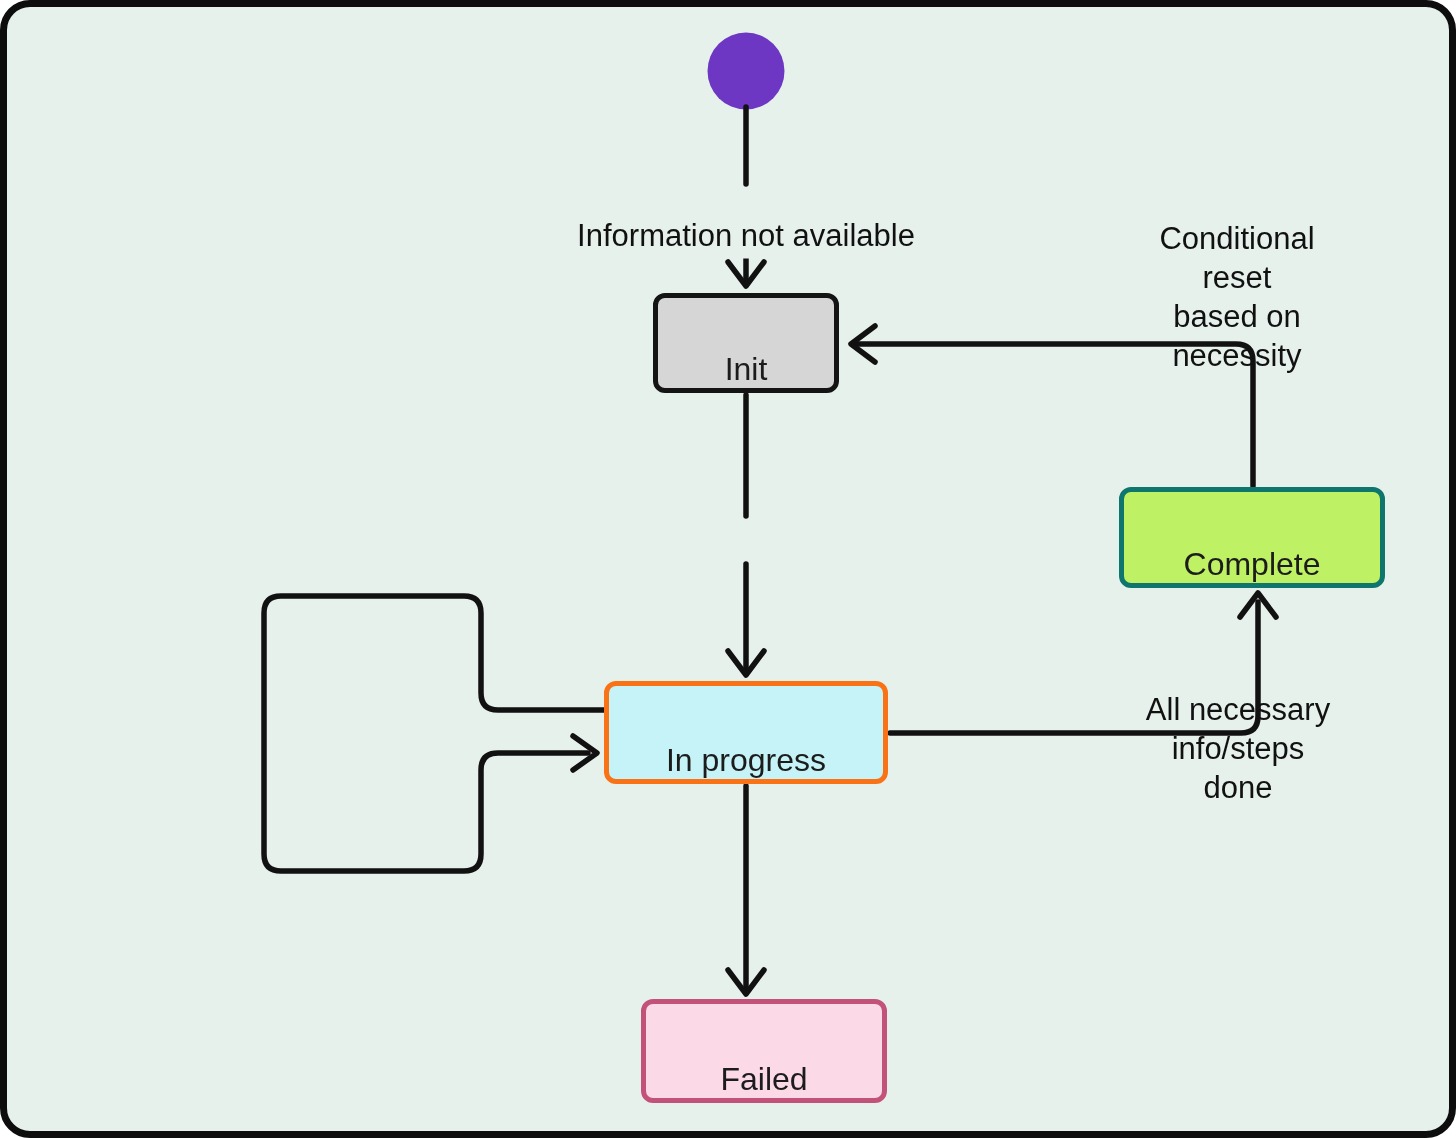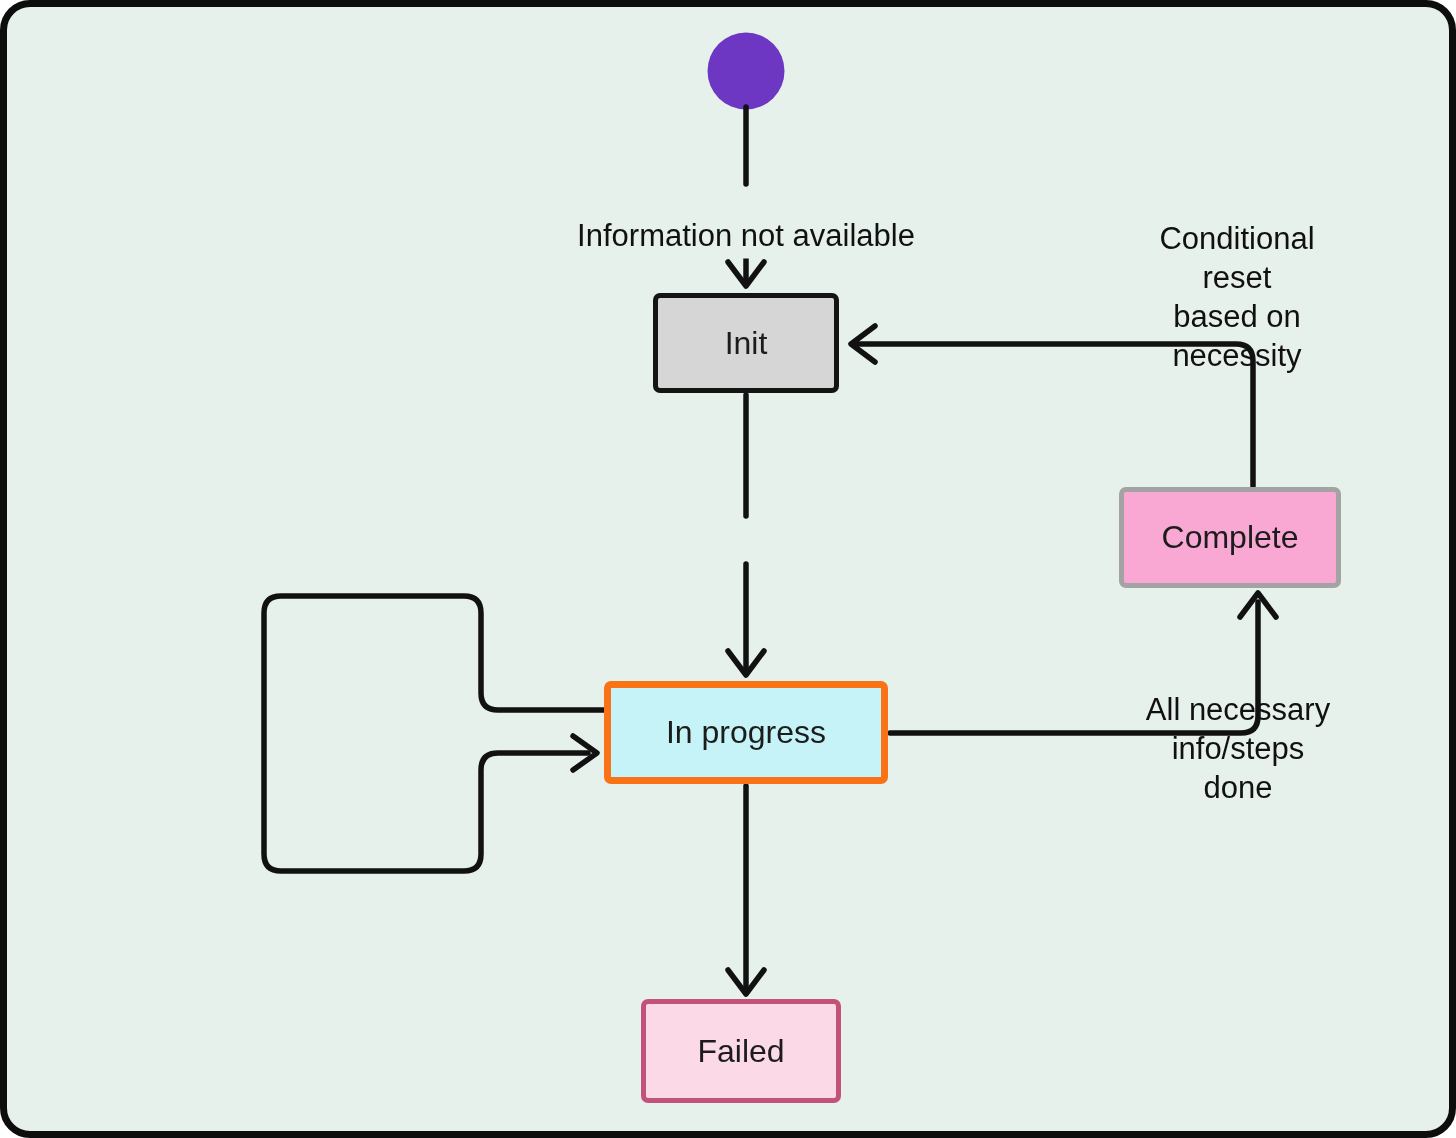--- a/index.html
+++ b/index.html
@@ -22,28 +22,28 @@
     position:absolute;z-index:2;
     transform:translate(-50%,-50%);
     font-size:31px;line-height:39px;color:#111111;
     text-align:center;white-space:pre-line;
     padding:4px 10px;
   }
   .edge-label.masked{background:#e7f1ec;}
   .node{
     position:absolute;z-index:3;
     box-sizing:border-box;
-    display:flex;align-items:center;justify-content:center;
-    border-radius:7px;
+    display:flex;align-items:flex-end;justify-content:center;
+    border-radius:12px;
     font-size:32px;color:#1c1c1c;
   }
   .node-init{left:653px;top:293px;width:186px;height:100px;background:#d6d6d6;border:5px solid #141414;}
-  .node-in-progress{left:604px;top:681px;width:284px;height:103px;background:#c5f3f7;border:7px solid #f97316;}
-  .node-complete{left:1119px;top:487px;width:222px;height:101px;background:#f9a8d4;border:5px solid #a3a3a3;}
-  .node-failed{left:641px;top:999px;width:200px;height:104px;background:#fcd9e7;border:5px solid #c3527b;}
+  .node-in-progress{left:604px;top:681px;width:284px;height:103px;background:#c5f3f7;border:5px solid #f97316;}
+  .node-complete{left:1119px;top:487px;width:266px;height:101px;background:#bef264;border:5px solid #0f766e;}
+  .node-failed{left:641px;top:999px;width:246px;height:104px;background:#fcd9e7;border:5px solid #c3527b;}
   .lbl-info-not-available{left:746px;top:207px;margin-top:28px;}
   .lbl-conditional-reset{left:1237px;top:297px;}
   .lbl-info-requested{left:746px;top:541px;}
   .lbl-additional-info{left:247px;top:734px;}
   .lbl-all-necessary{left:1238px;top:748px;}
   .lbl-something-wrong{left:746px;top:894px;}
 </style>
 </head>
 <body>
 

